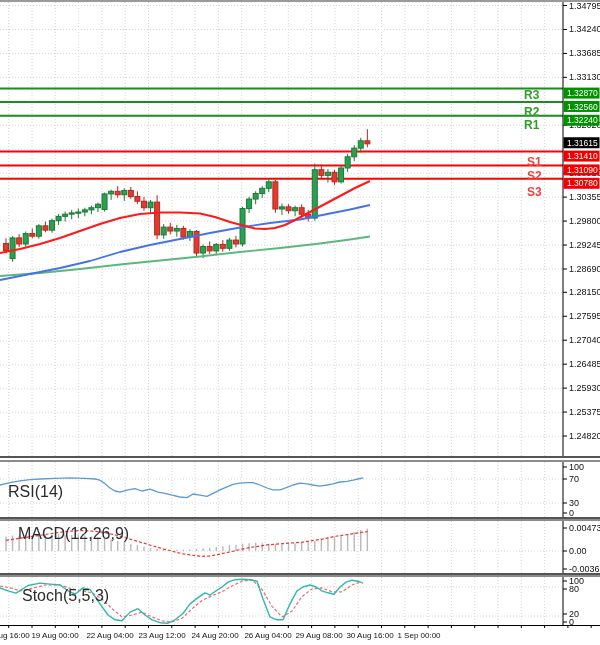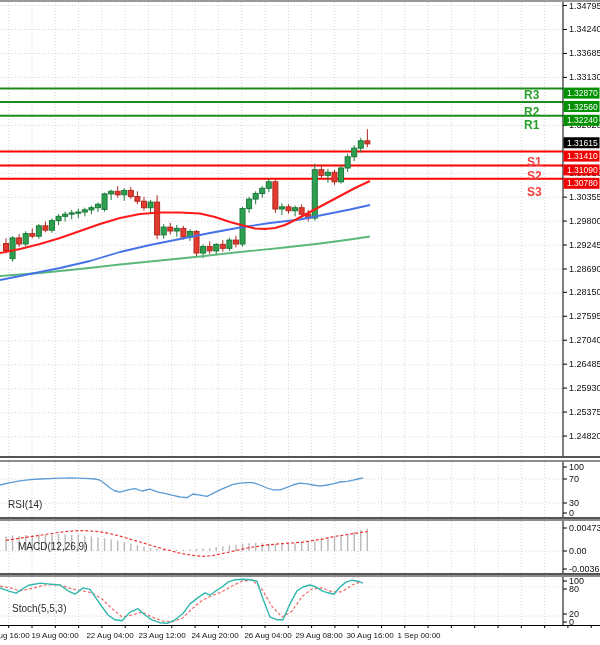--- a/index.html
+++ b/index.html
@@ -2,21 +2,21 @@
 <html><head>
 <meta charset="utf-8">
 <style>
   html,body{margin:0;padding:0;background:#fff;}
   #root{position:relative;width:600px;height:645px;background:#fff;overflow:hidden;
         font-family:"Liberation Sans","DejaVu Sans",sans-serif;}
   .topstrip{position:absolute;left:0;top:0;width:600px;height:2px;background:#9a9a9a;}
   .panel-svg{position:absolute;left:0;display:block;}
   .sep{position:absolute;left:0;width:600px;background:#fff;box-sizing:border-box;
        border-top:2px solid #555;border-bottom:2px solid #8c8c8c;}
-  .panel-label{position:absolute;font-size:10px;color:#2b2b2b;z-index:5;margin-top:16px;}
+  .panel-label{position:absolute;font-size:16px;color:#2b2b2b;z-index:5;}
   .grid{stroke:#d6d6d6;stroke-width:1;stroke-dasharray:1 2;}
   .axline{stroke:#000;stroke-width:1;}
   .axlab{font:9px "Liberation Sans","DejaVu Sans",sans-serif;fill:#111;}
   .timelab{font:8px "Liberation Sans","DejaVu Sans",sans-serif;fill:#111;text-anchor:middle;}
   .rtag{font:bold 12px "Liberation Sans",sans-serif;}
   .stag{font:bold 12px "Liberation Sans",sans-serif;}
   .lvlab{font:8.5px "Liberation Sans",sans-serif;fill:#fff;}
 </style>
 </head>
 <body>
@@ -449,21 +449,21 @@
       <line x1="563" y1="0" x2="563" y2="48" class="axline"></line>
       <line x1="563" y1="4" x2="567" y2="4" class="axline"></line>
       <text x="569" y="7" class="axlab">100</text>
       <line x1="563" y1="12" x2="567" y2="12" class="axline"></line>
       <text x="569" y="15" class="axlab">80</text>
       <line x1="563" y1="37" x2="567" y2="37" class="axline"></line>
       <text x="569" y="40" class="axlab">20</text>
       <line x1="563" y1="45" x2="567" y2="45" class="axline"></line>
       <text x="569" y="48" class="axlab">0</text>
     </svg>
-  <div class="panel-label" style="left:12px;top:587px">Stoch(5,5,3)</div>
+  <div class="panel-label" style="left:22px;top:587px">Stoch(5,5,3)</div>
 
   <svg id="time-svg" class="panel-svg" style="top:625px" width="600" height="20">
       <line x1="0" y1="0.5" x2="600" y2="0.5" class="axline"></line>
       <line x1="8.7" y1="0" x2="8.7" y2="3" class="axline"></line>
       <line x1="32" y1="0" x2="32" y2="3" class="axline"></line>
       <line x1="55.3" y1="0" x2="55.3" y2="3" class="axline"></line>
       <line x1="78.6" y1="0" x2="78.6" y2="3" class="axline"></line>
       <line x1="101.89999999999999" y1="0" x2="101.89999999999999" y2="3" class="axline"></line>
       <line x1="125.19999999999999" y1="0" x2="125.19999999999999" y2="3" class="axline"></line>
       <line x1="148.5" y1="0" x2="148.5" y2="3" class="axline"></line>

